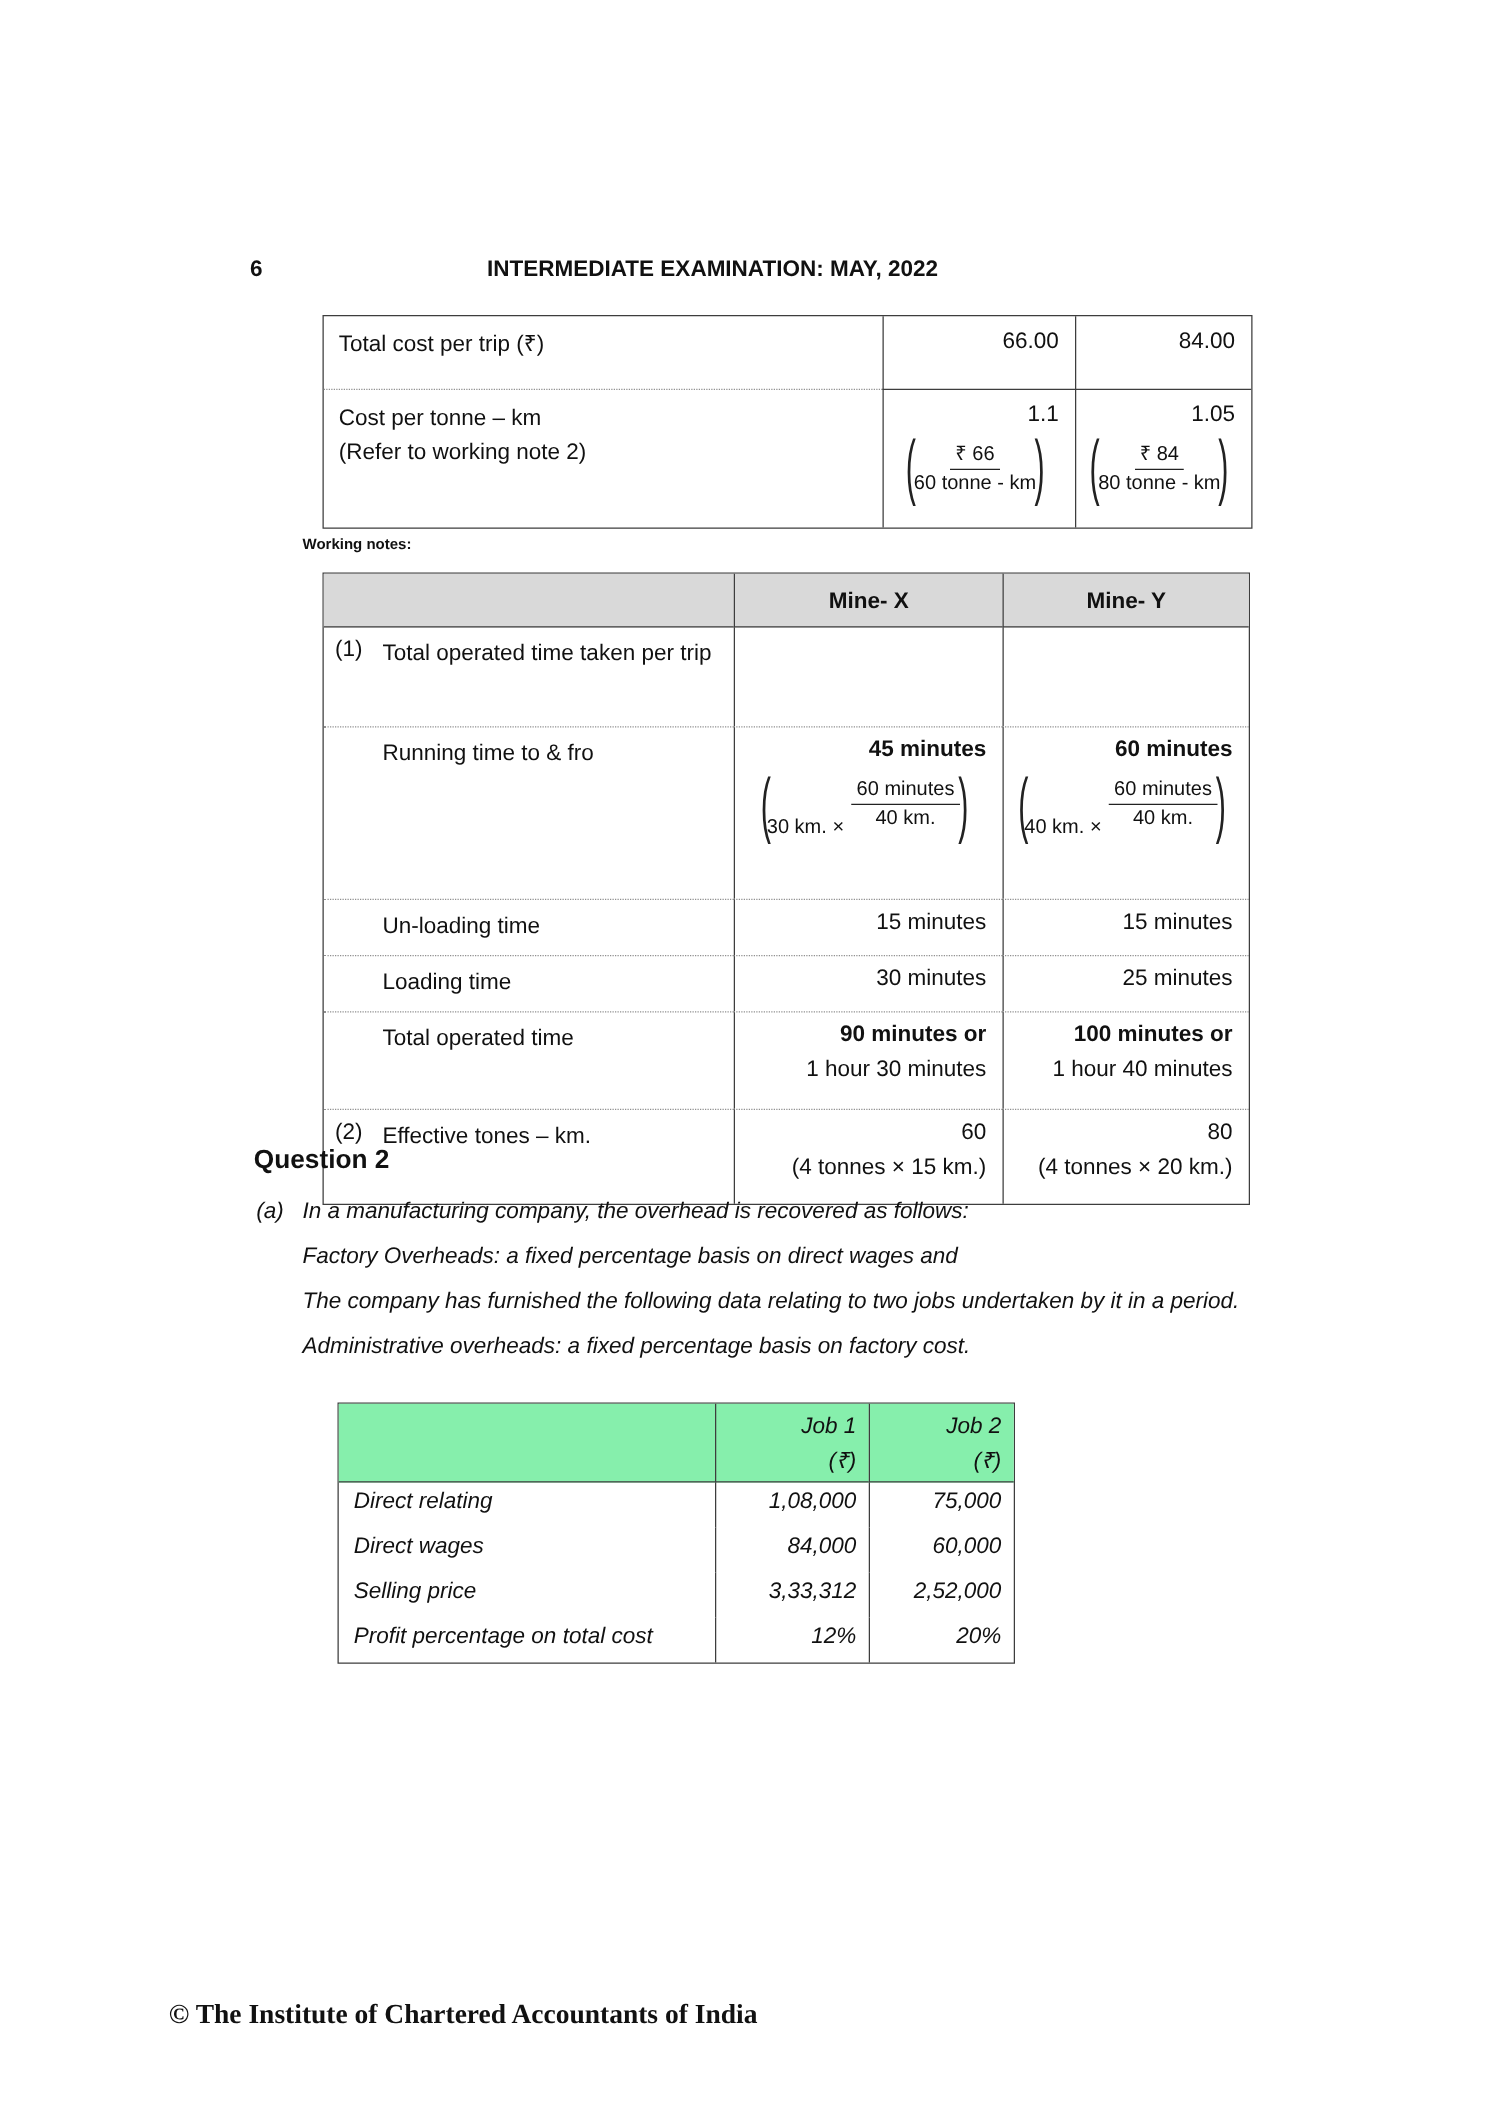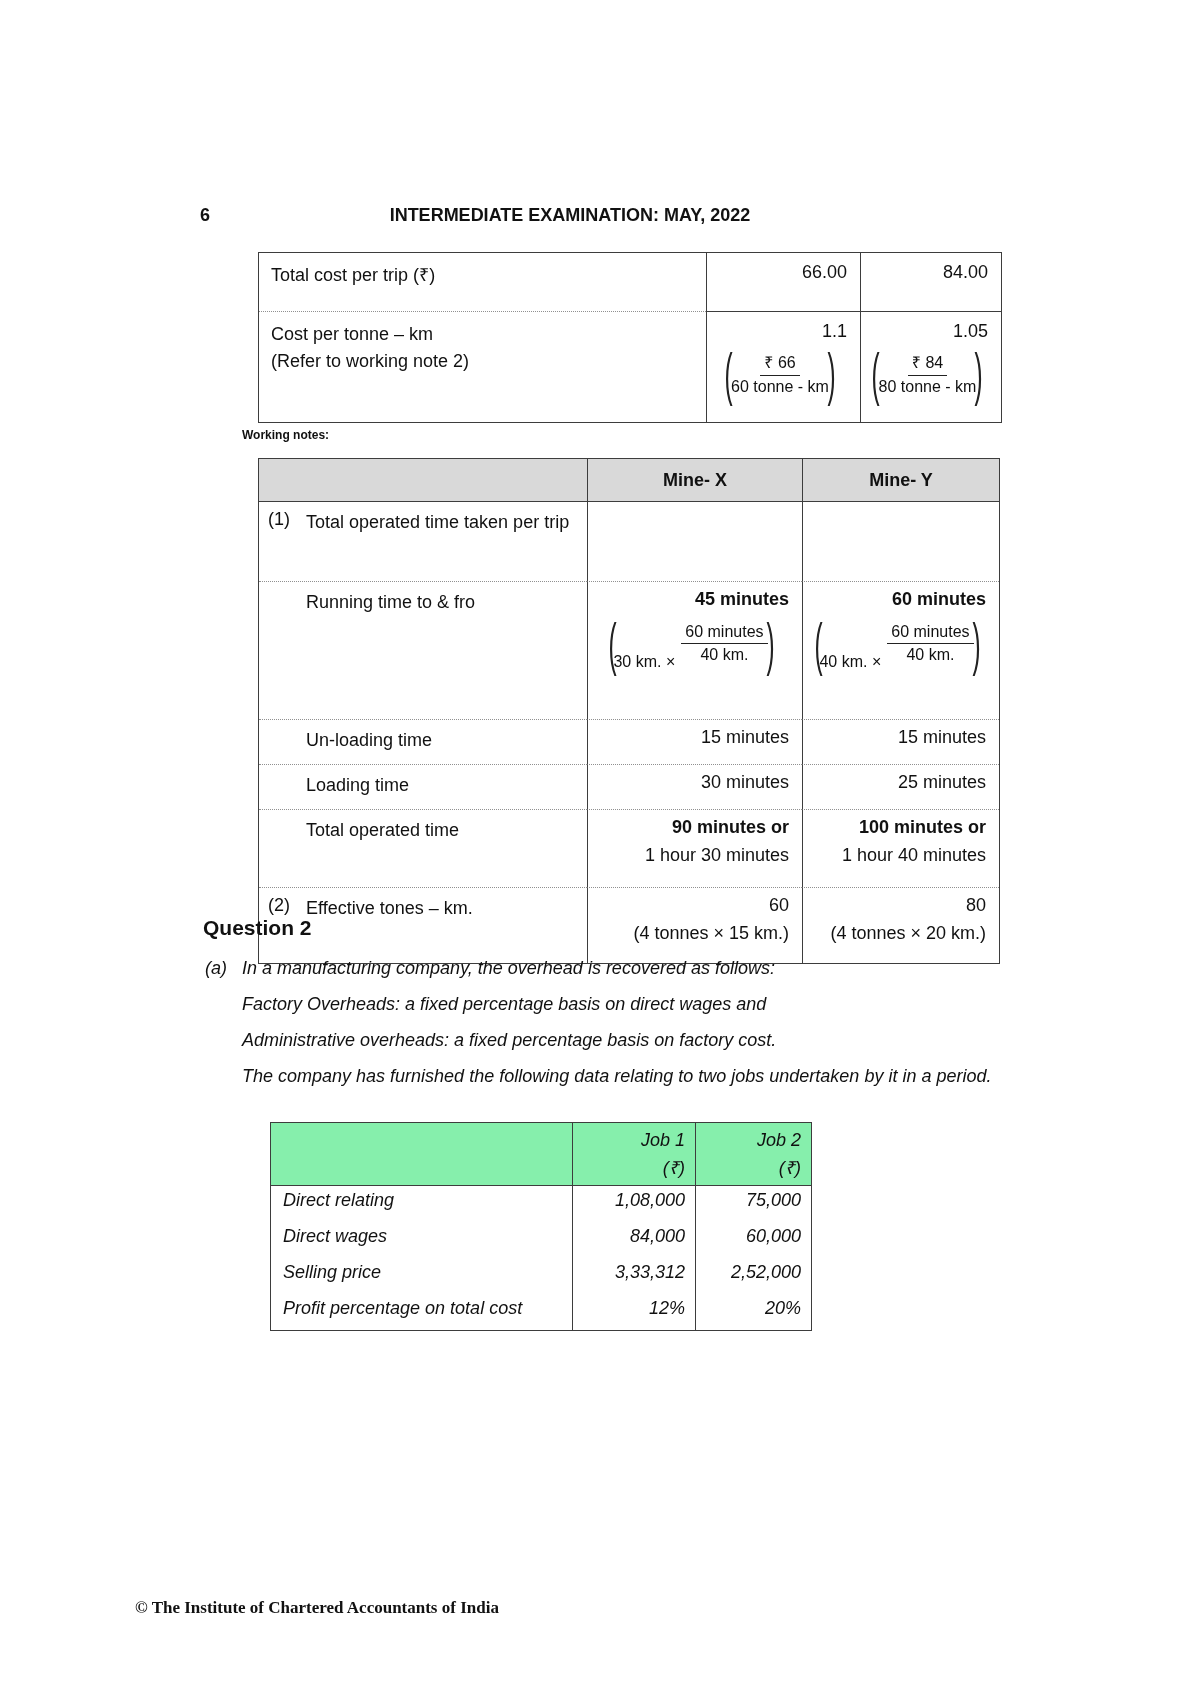--- a/index.html
+++ b/index.html
@@ -73,21 +73,21 @@
   #job-table td.j-col{border-left:1.6px solid #3d3d3d;}
   #job-table tr.j-head td{
     background:#86efac;height:62px;border-bottom:1.6px solid #3d3d3d;
     text-align:right;vertical-align:middle;padding:0 10px 0 0;line-height:28px;
   }
   #job-table td.j-lbl{padding:4px 8px 0 12px;height:32px;}
   #job-table td.j-val{text-align:right;padding:4px 10px 0 4px;height:32px;}
 
   
   #footer{left:135px;top:1598px;font-family:"Liberation Serif",serif;
-          font-size:17px;font-weight:bold;}
+          font-size:22px;font-weight:bold;}
 </style>
 </head>
 <body>
 
 <div id="page">
 
   <div id="page-number" class="abs">6</div>
   <div id="header-title" class="abs">INTERMEDIATE EXAMINATION: MAY, 2022</div>
 
   <table id="cost-table" class="doc abs">
@@ -233,22 +233,22 @@
     </tr>
   </tbody>
     </table>
 
   <div id="q2-heading" class="abs">Question 2</div>
   <div id="q2-body" class="abs">
     <div id="q2-part">(a)</div>
     <div id="q2-paras">
       <p>In a manufacturing company, the overhead is recovered as follows:</p>
       <p>Factory Overheads: a fixed percentage basis on direct wages and</p>
+      <p>The company has furnished the following data relating to two jobs undertaken by it in a period.</p>
       <p>Administrative overheads: a fixed percentage basis on factory cost.</p>
-      <p>The company has furnished the following data relating to two jobs undertaken by it in a period.</p>
     </div>
   </div>
 
   <table id="job-table" class="doc abs">
     <colgroup>
         <col style="width:301px">
         <col style="width:123px">
         <col style="width:116px">
       </colgroup>
     <tbody>

